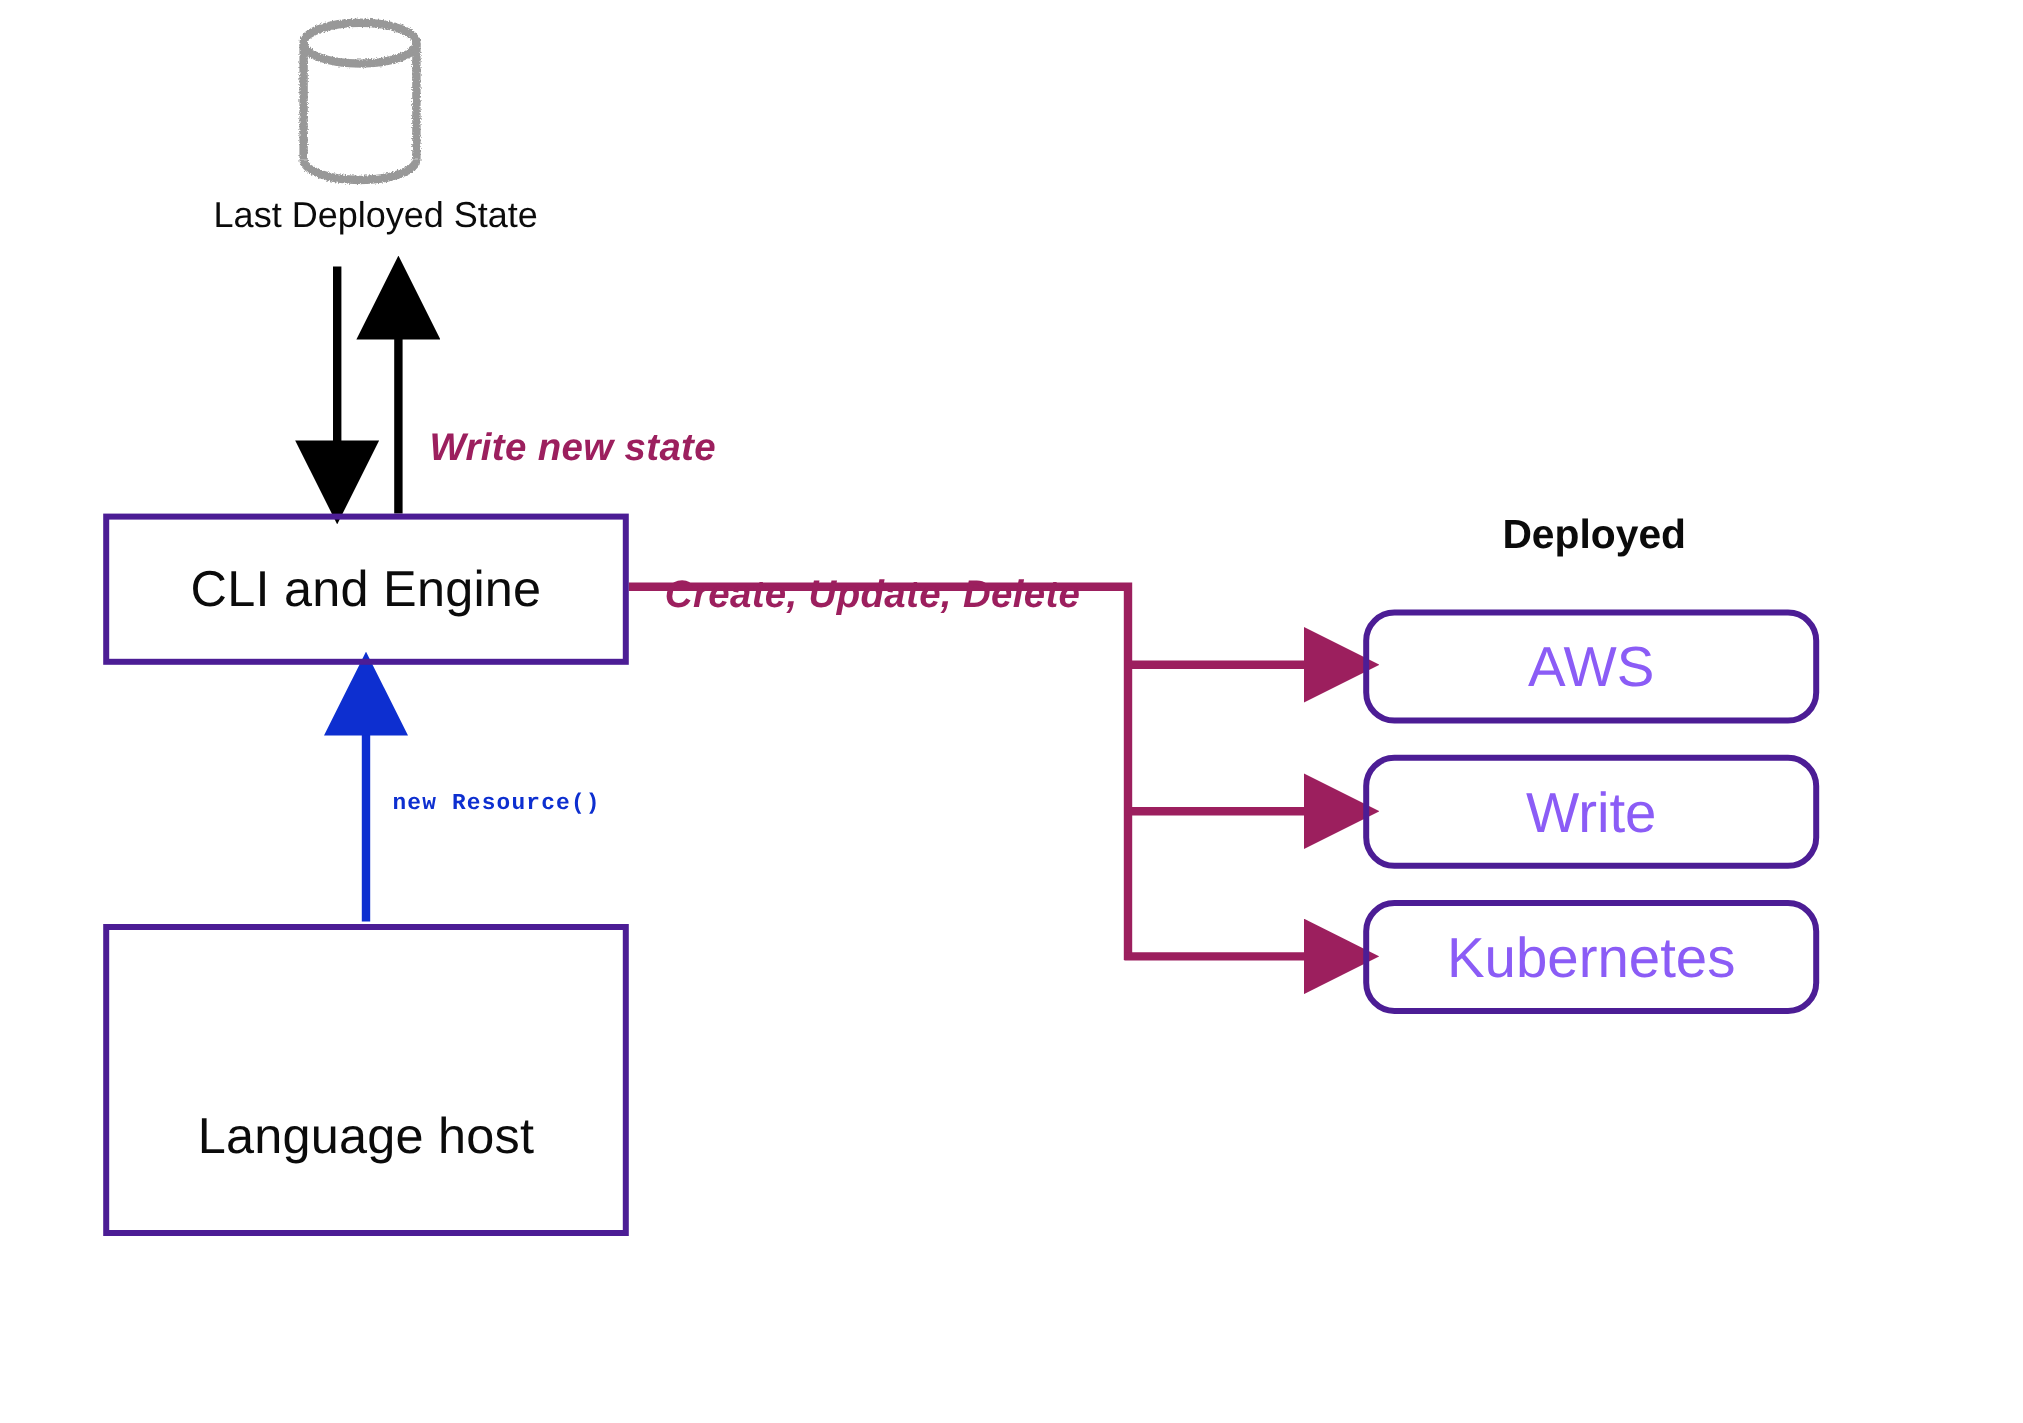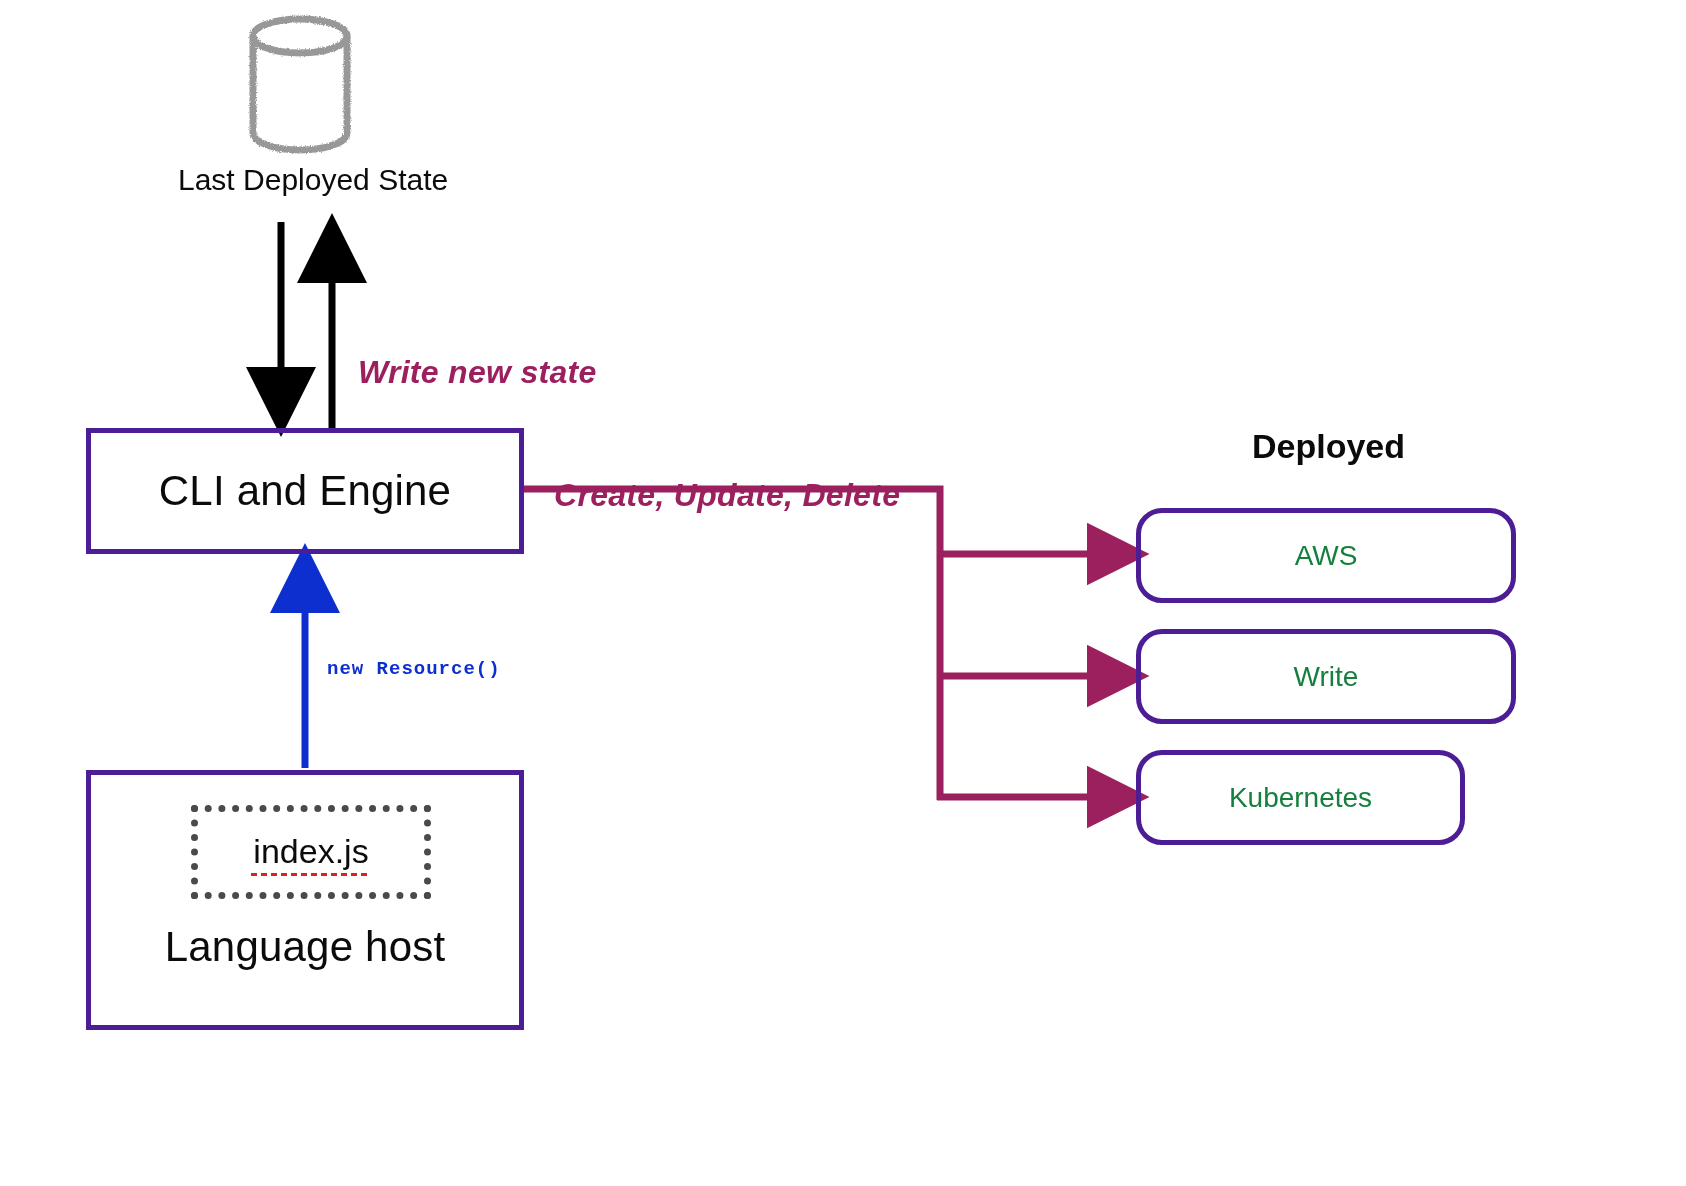--- a/index.html
+++ b/index.html
@@ -49,22 +49,22 @@
   }
 
   
   .node-title {
     font-size: 42px;
     color: #0b0b0b;
     font-weight: 400;
     letter-spacing: 0.2px;
   }
   .provider-title {
-    font-size: 28px;
-    color: #15803d;
+    font-size: 47px;
+    color: #8b5cf6;
     font-weight: 400;
   }
   .caption {
     font-size: 30px;
     color: #0b0b0b;
     font-weight: 400;
   }
   .section-heading {
     font-size: 34px;
     color: #0b0b0b;
@@ -164,36 +164,33 @@
   <div class="node sketch-box" style="left:86px; top:428px; width:438px; height:126px;">
     <span class="node-title">CLI and Engine</span>
   </div>
 
   <div class="label flow-label" style="left:554px; top:441px;text-align:right;">Create, Update, Delete</div>
 
   <div class="label code-label" style="left:327px; top:658px;">new Resource()</div>
 
   <div class="node sketch-box" style="left:86px; top:770px; width:438px; height:260px; display:block;">
 
-    <div class="file-box" style="left:100px; top:30px; width:240px; height:94px;">
-      <span class="file-name">index.js</span>
-    </div>
 
     <div style="position:absolute; left:0; right:0; top:148px; text-align:center;">
       <span class="node-title">Language host</span>
     </div>
   </div>
 
   <div class="label section-heading" style="left:1252px; top:427px;">Deployed</div>
 
   <div class="node sketch-box rounded" style="left:1136px; top:508px; width:380px; height:95px;">
     <span class="provider-title">AWS</span>
   </div>
 
   <div class="node sketch-box rounded" style="left:1136px; top:629px; width:380px; height:95px;">
     <span class="provider-title">Write</span>
   </div>
 
-  <div class="node sketch-box rounded" style="left:1136px; top:750px; width:329px; height:95px;">
+  <div class="node sketch-box rounded" style="left:1136px; top:750px; width:380px; height:95px;">
     <span class="provider-title">Kubernetes</span>
   </div>
 
 </div>
 
 </body></html>

